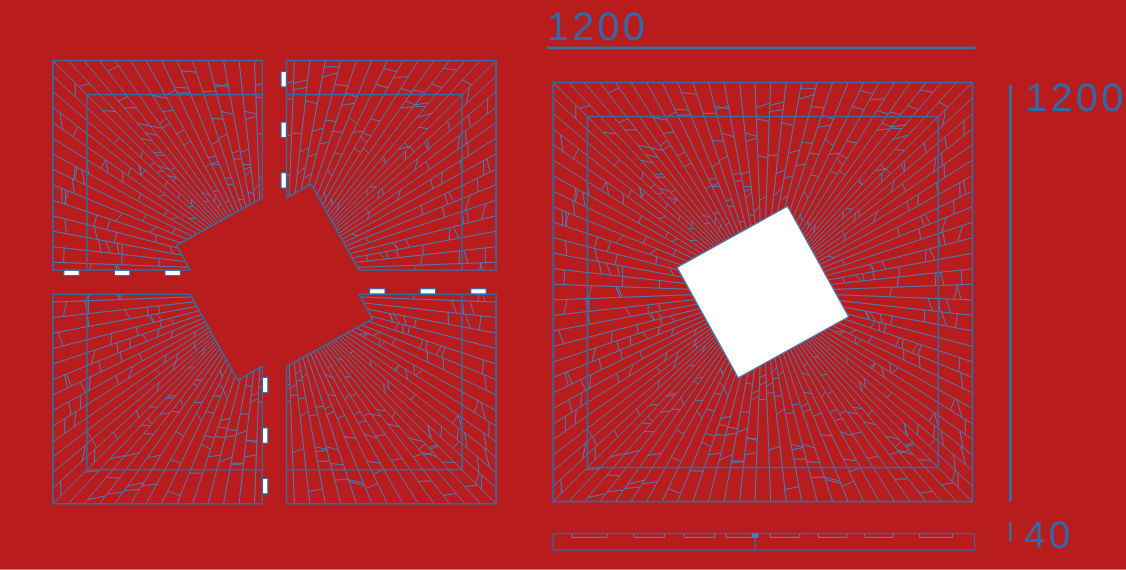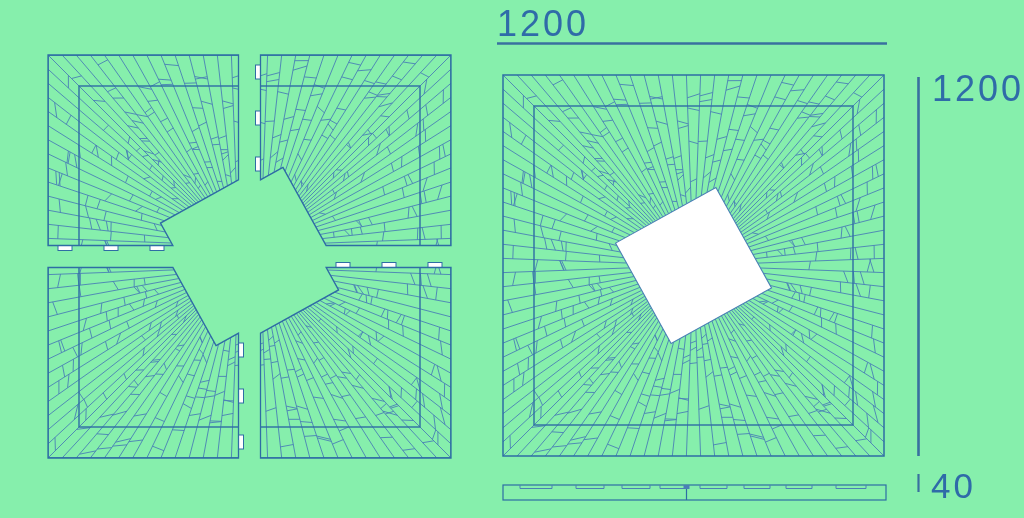--- a/index.html
+++ b/index.html
@@ -1,16 +1,16 @@
 <!DOCTYPE html>
 <html><head>
 <meta charset="utf-8">
 <style>
   html,body{margin:0;padding:0;background:#ffffff;}
-  .stage{position:relative;width:1024px;height:518px;background:#86efac;overflow:hidden;
+  .stage{position:relative;width:1024px;height:518px;background:#b91c1c;overflow:hidden;
          font-family:"Liberation Sans", sans-serif;}
   svg text{font-family:"Liberation Sans", sans-serif;letter-spacing:3px;}
   .dim-label{font-size:36px;}
   .dim-label-small{font-size:35px;}
 </style>
 </head>
 <body>
 
 <div class="stage">
   <svg id="drawing" width="1024" height="518" viewBox="0 0 1024 518">

